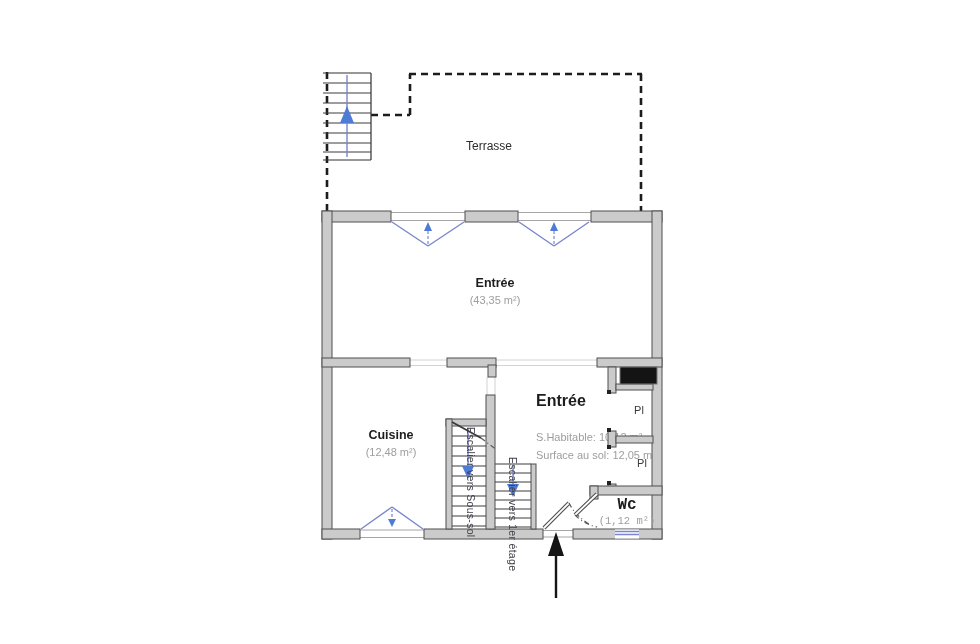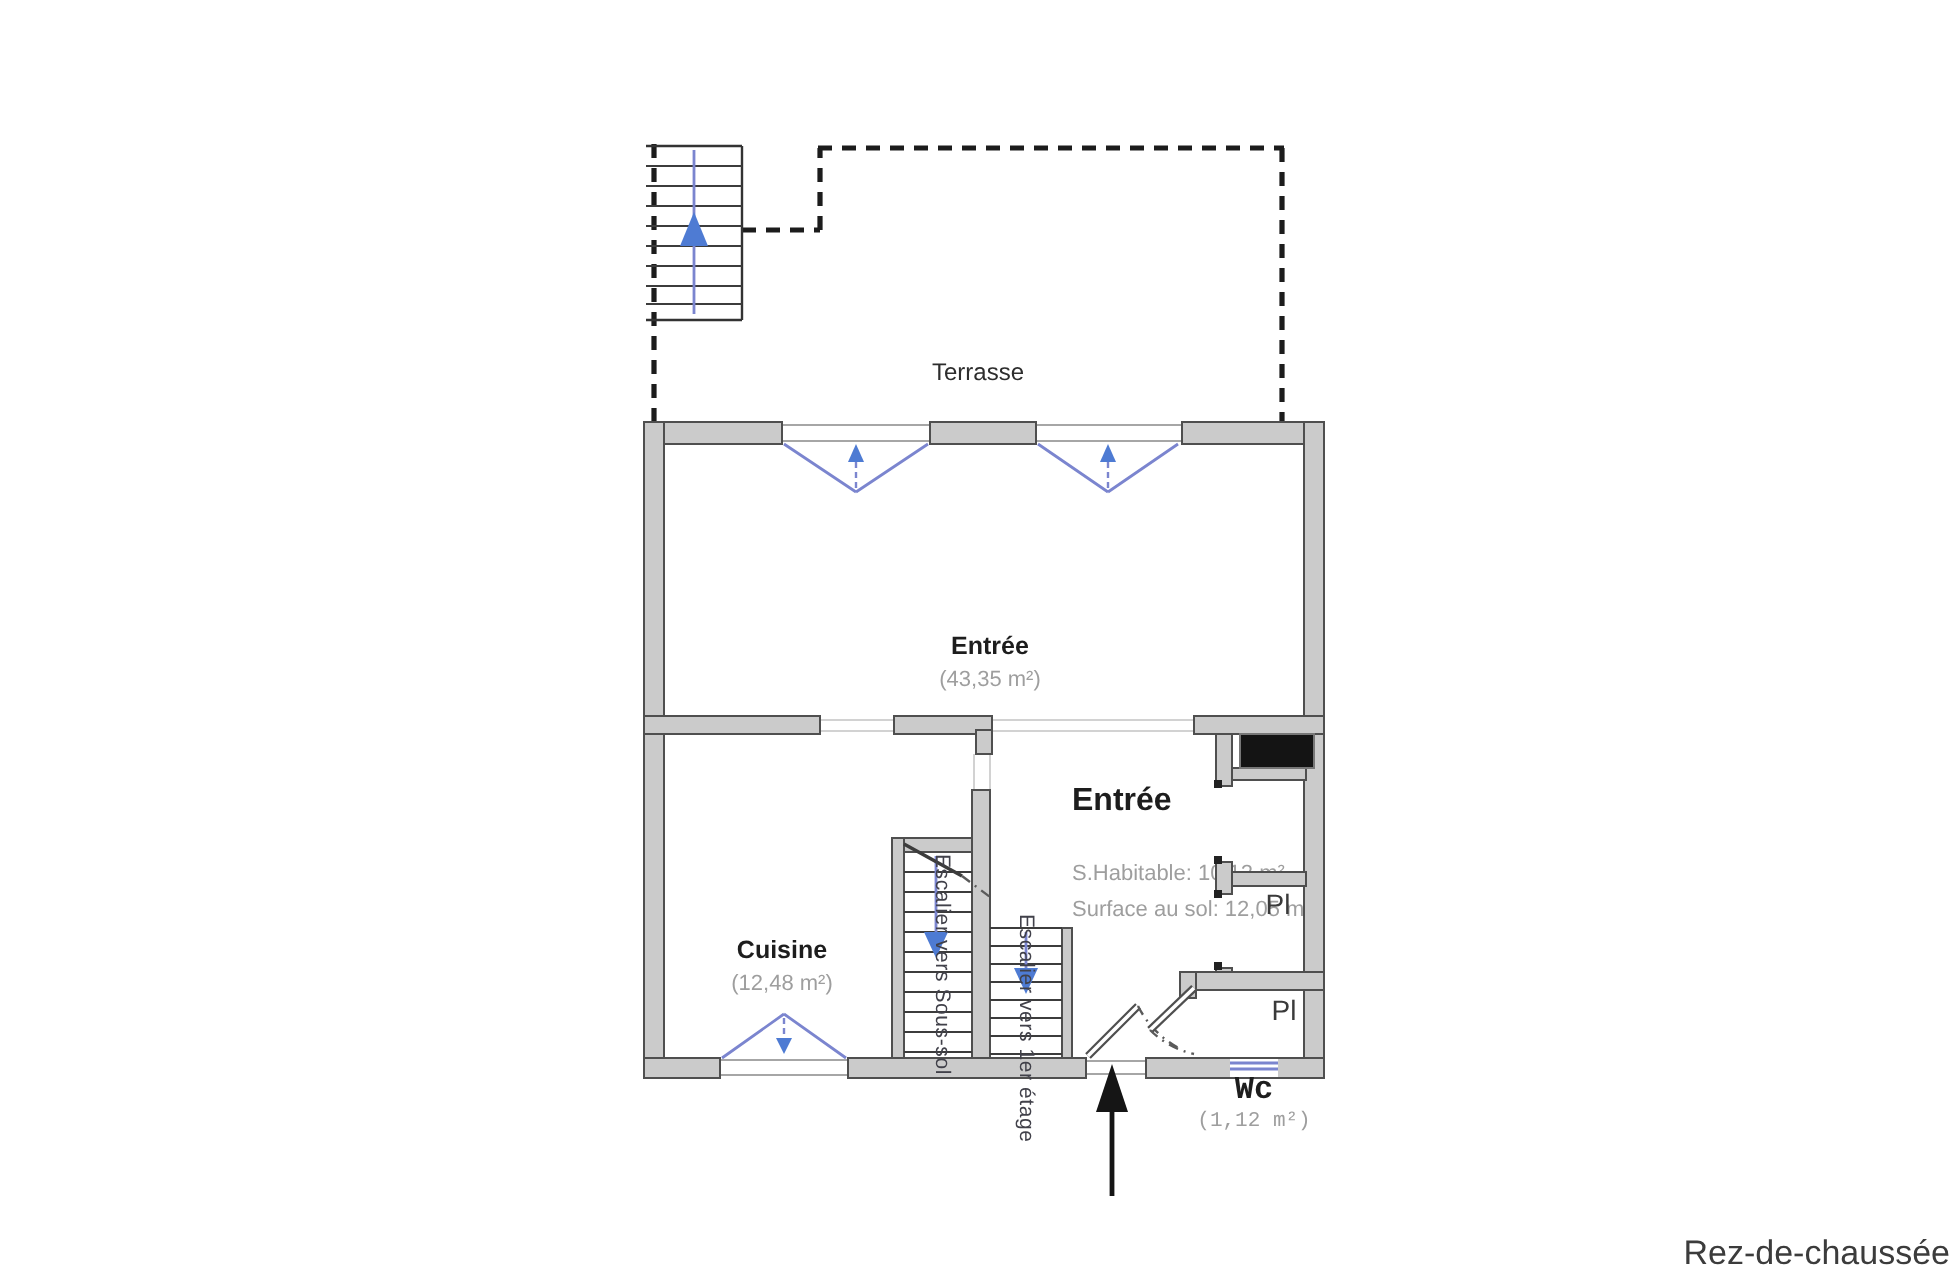--- a/index.html
+++ b/index.html
@@ -3,27 +3,27 @@
 <meta charset="utf-8">
 <style>
   html,body{margin:0;padding:0;background:#ffffff;}
   #canvas{position:relative;width:980px;height:644px;background:#fff;overflow:hidden;
           font-family:"Liberation Sans",sans-serif;}
   svg{position:absolute;left:0;top:0;z-index:2;}
   .lbl{position:absolute;z-index:3;color:var(--text-dark);}
   .lbl.under{z-index:1;}
   .room-name{font-size:12.5px;font-weight:700;color:var(--text-dark);line-height:1.1;}
   .room-area{font-size:11px;color:var(--text-gray);margin-top:3px;line-height:1.1;}
-  .center{text-align:center;margin-top:40px;}
+  .center{text-align:center;}
   .small-name{font-size:16px;}
   .vtext{position:absolute;z-index:3;writing-mode:vertical-rl;text-orientation:sideways;
          font-size:10.5px;color:#41414a;letter-spacing:.3px;white-space:nowrap;}
   .terr{font-size:12px;color:#2d2d2d;}
   .floor-title{position:absolute;right:5px;bottom:7px;font-size:17px;color:#3c3c3c;z-index:3;}
-  .pl{font-size:14px;color:#3a3a3a;text-align:center;}
+  .pl{font-size:11px;color:#3a3a3a;text-align:center;}
   
   .wall{fill:var(--wall-fill);stroke:var(--wall-stroke);stroke-width:1;}
   .dash{stroke:var(--dash);stroke-width:2.6;fill:none;stroke-dasharray:7 5;}
   .tread{stroke:var(--line-dark);stroke-width:1;fill:none;}
   .sline{stroke:#333;stroke-width:1.2;fill:none;}
   .blue{stroke:var(--window-blue);stroke-width:1.4;fill:none;}
   .bluedash{stroke:var(--window-blue);stroke-width:1.2;fill:none;stroke-dasharray:3 2;}
   .bluefill{fill:var(--arrow-blue);stroke:none;}
   .vfaint{stroke:#d2d2d2;stroke-width:1;fill:none;}
   .dashdot{stroke:#5a5a5a;stroke-width:1.2;fill:none;stroke-dasharray:5 3 1 3;}
@@ -167,14 +167,13 @@
     <div class="room-name small-name">Wc</div>
     <div class="room-area" style="margin-top:1px;font-size:10.5px;">(1,12 m²)</div>
   </div>
 
   <div class="lbl pl center" style="left:628px;top:404px;width:22px;">Pl</div>
   <div class="lbl pl center" style="left:631px;top:457px;width:22px;">Pl</div>
 
   <div class="vtext" style="left:465px;top:427px;height:130px;">Escalier vers Sous-sol</div>
   <div class="vtext" style="left:507px;top:457px;height:135px;">Escalier vers 1er étage</div>
 
-  <div class="floor-title">Rez-de-chaussée</div>
 </div>
 
 </body></html>

